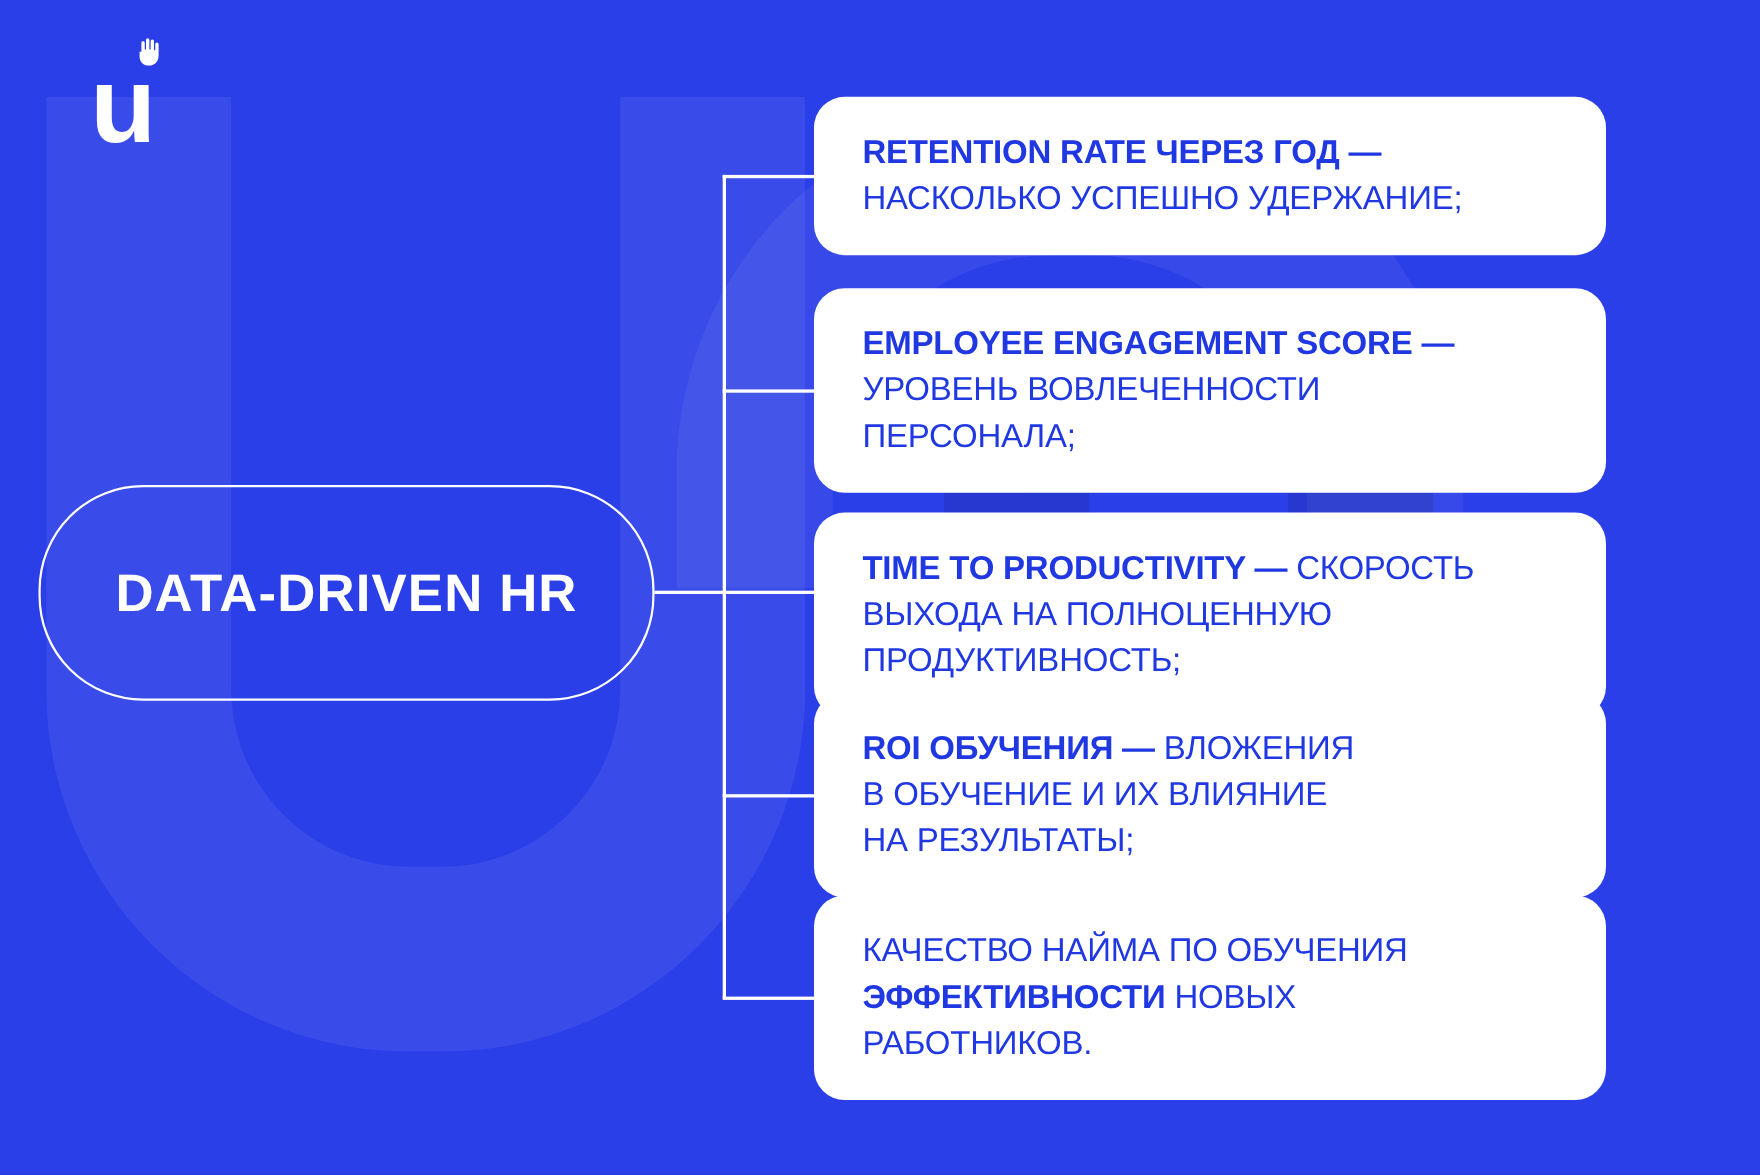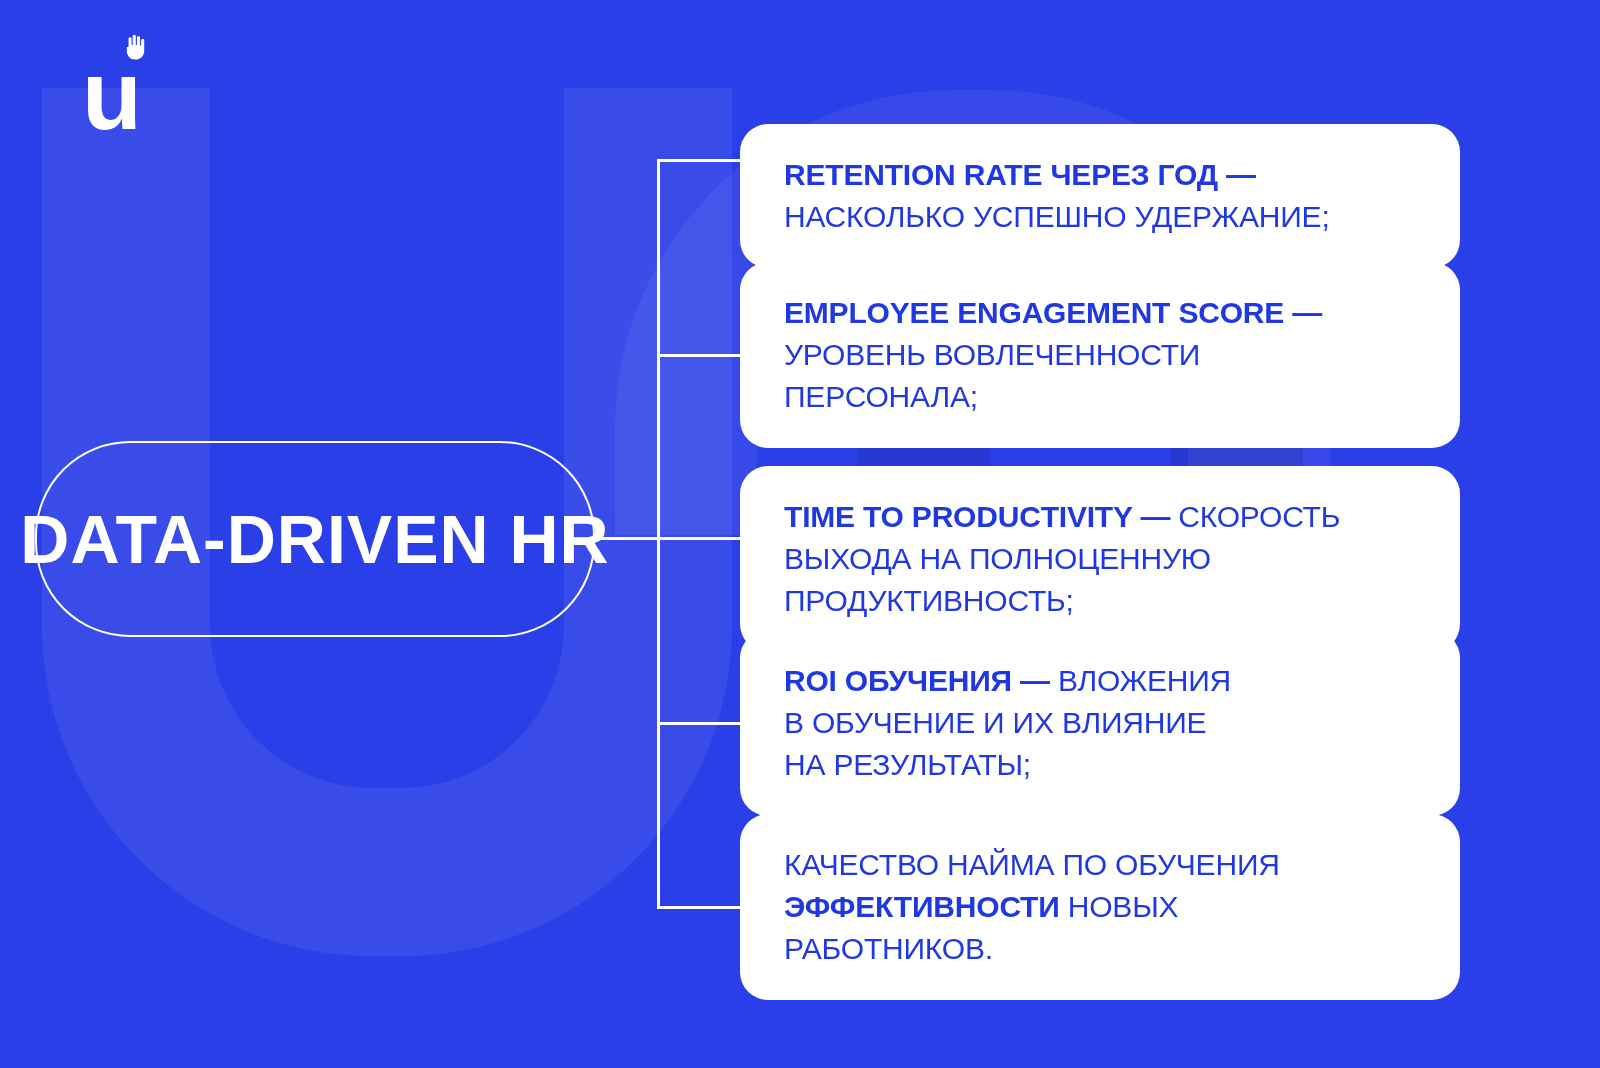--- a/index.html
+++ b/index.html
@@ -36,21 +36,21 @@
   .logo .hand { position:absolute; left:40px; top:2px; }
 
   
   .node {
     position:absolute; left:35px; top:441px; width:560px; height:196px;
     border:2.5px solid #ffffff; border-radius:95px;
     display:flex; align-items:center; justify-content:center;
     z-index:3;
   }
   .node-title {
-    color:#ffffff; font-size:68px; font-weight:700; letter-spacing:1px;
+    color:#ffffff; font-size:48px; font-weight:700; letter-spacing:1px;
     white-space:nowrap;
   }
 
   
   .line { position:absolute; background:#ffffff; z-index:2; }
   .line-main  { left:595px; top:537px; width:147px; height:2.5px; }
   .line-spine { left:657px; top:159px; width:2.5px; height:749px; }
   .stub { left:657px; width:85px; height:2.5px; }
   .stub-1 { top:159px; }
   .stub-2 { top:354px; }
@@ -61,21 +61,21 @@
   .card {
     position:absolute; left:740px; width:720px;
     background:#ffffff; border-radius:28px;
     padding:30px 44px;
     color:#2038E1; font-size:30px; line-height:42px;
     letter-spacing:-0.2px;
     white-space:pre-line;
     z-index:4;
   }
   .card .b { font-weight:700; }
-  .card-1 { top:88px;margin-top:36px; }
+  .card-1 { top:88px; }
   .card-2 { top:262px; }
   .card-3 { top:466px; }
   .card-4 { top:630px; }
   .card-5 { top:814px; }
 </style>
 </head>
 <body>
 
 <div class="canvas">
 

